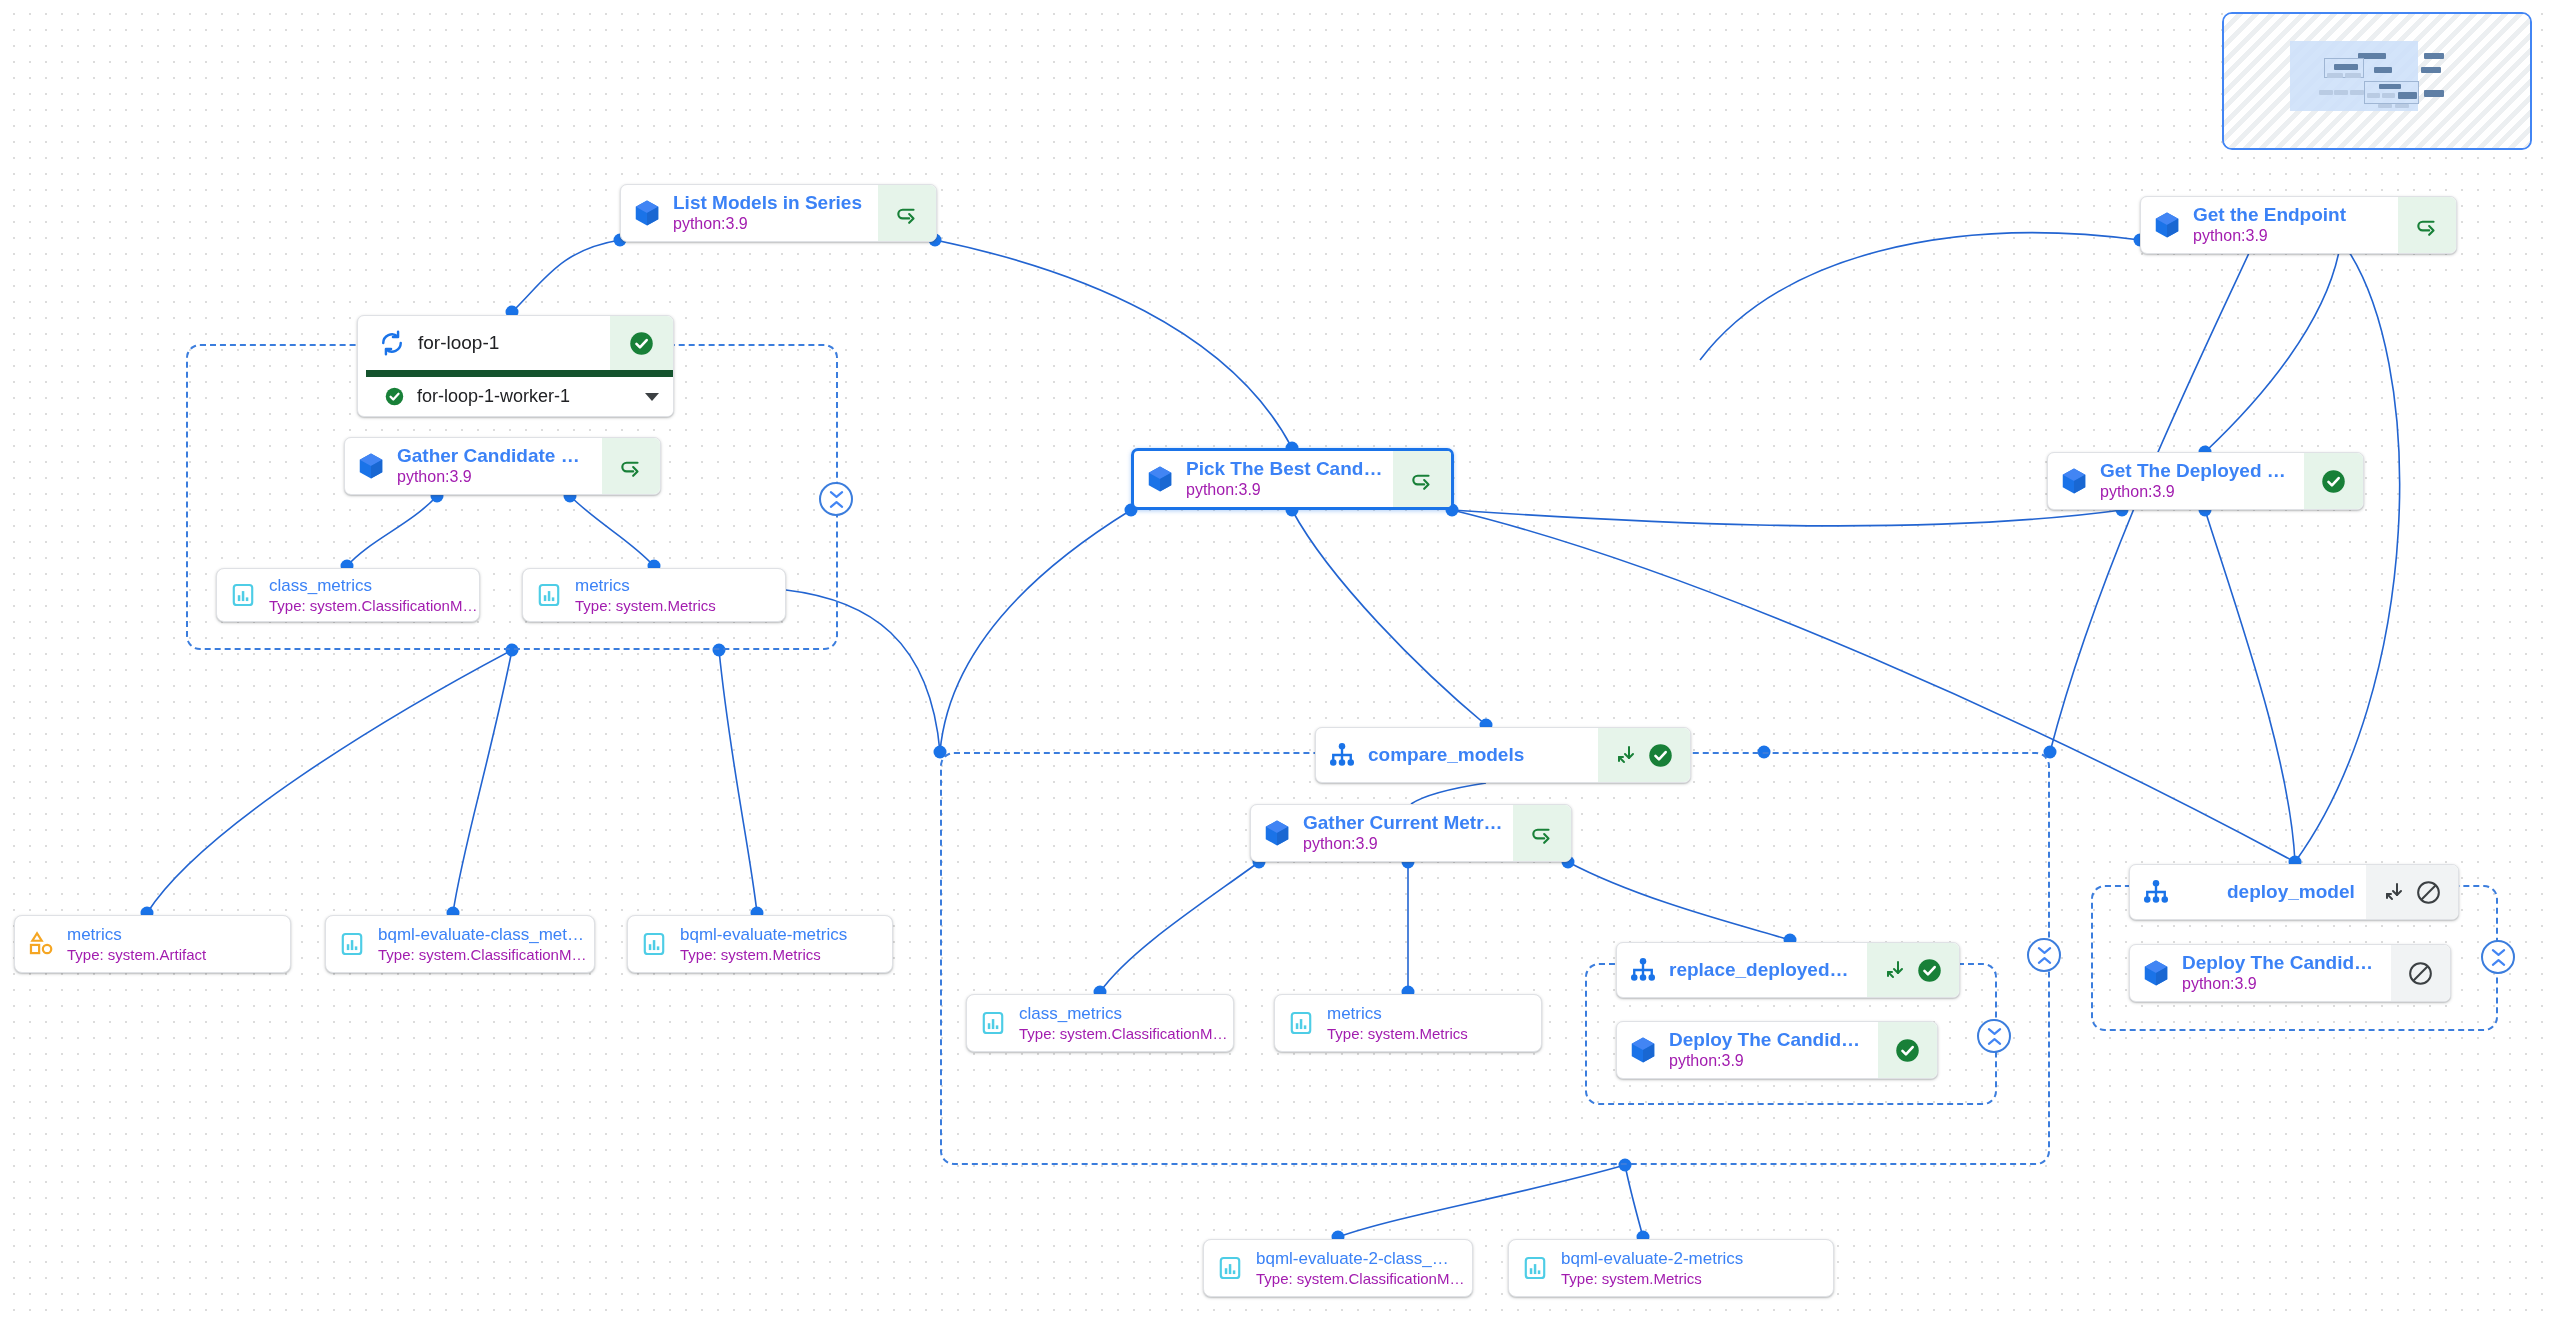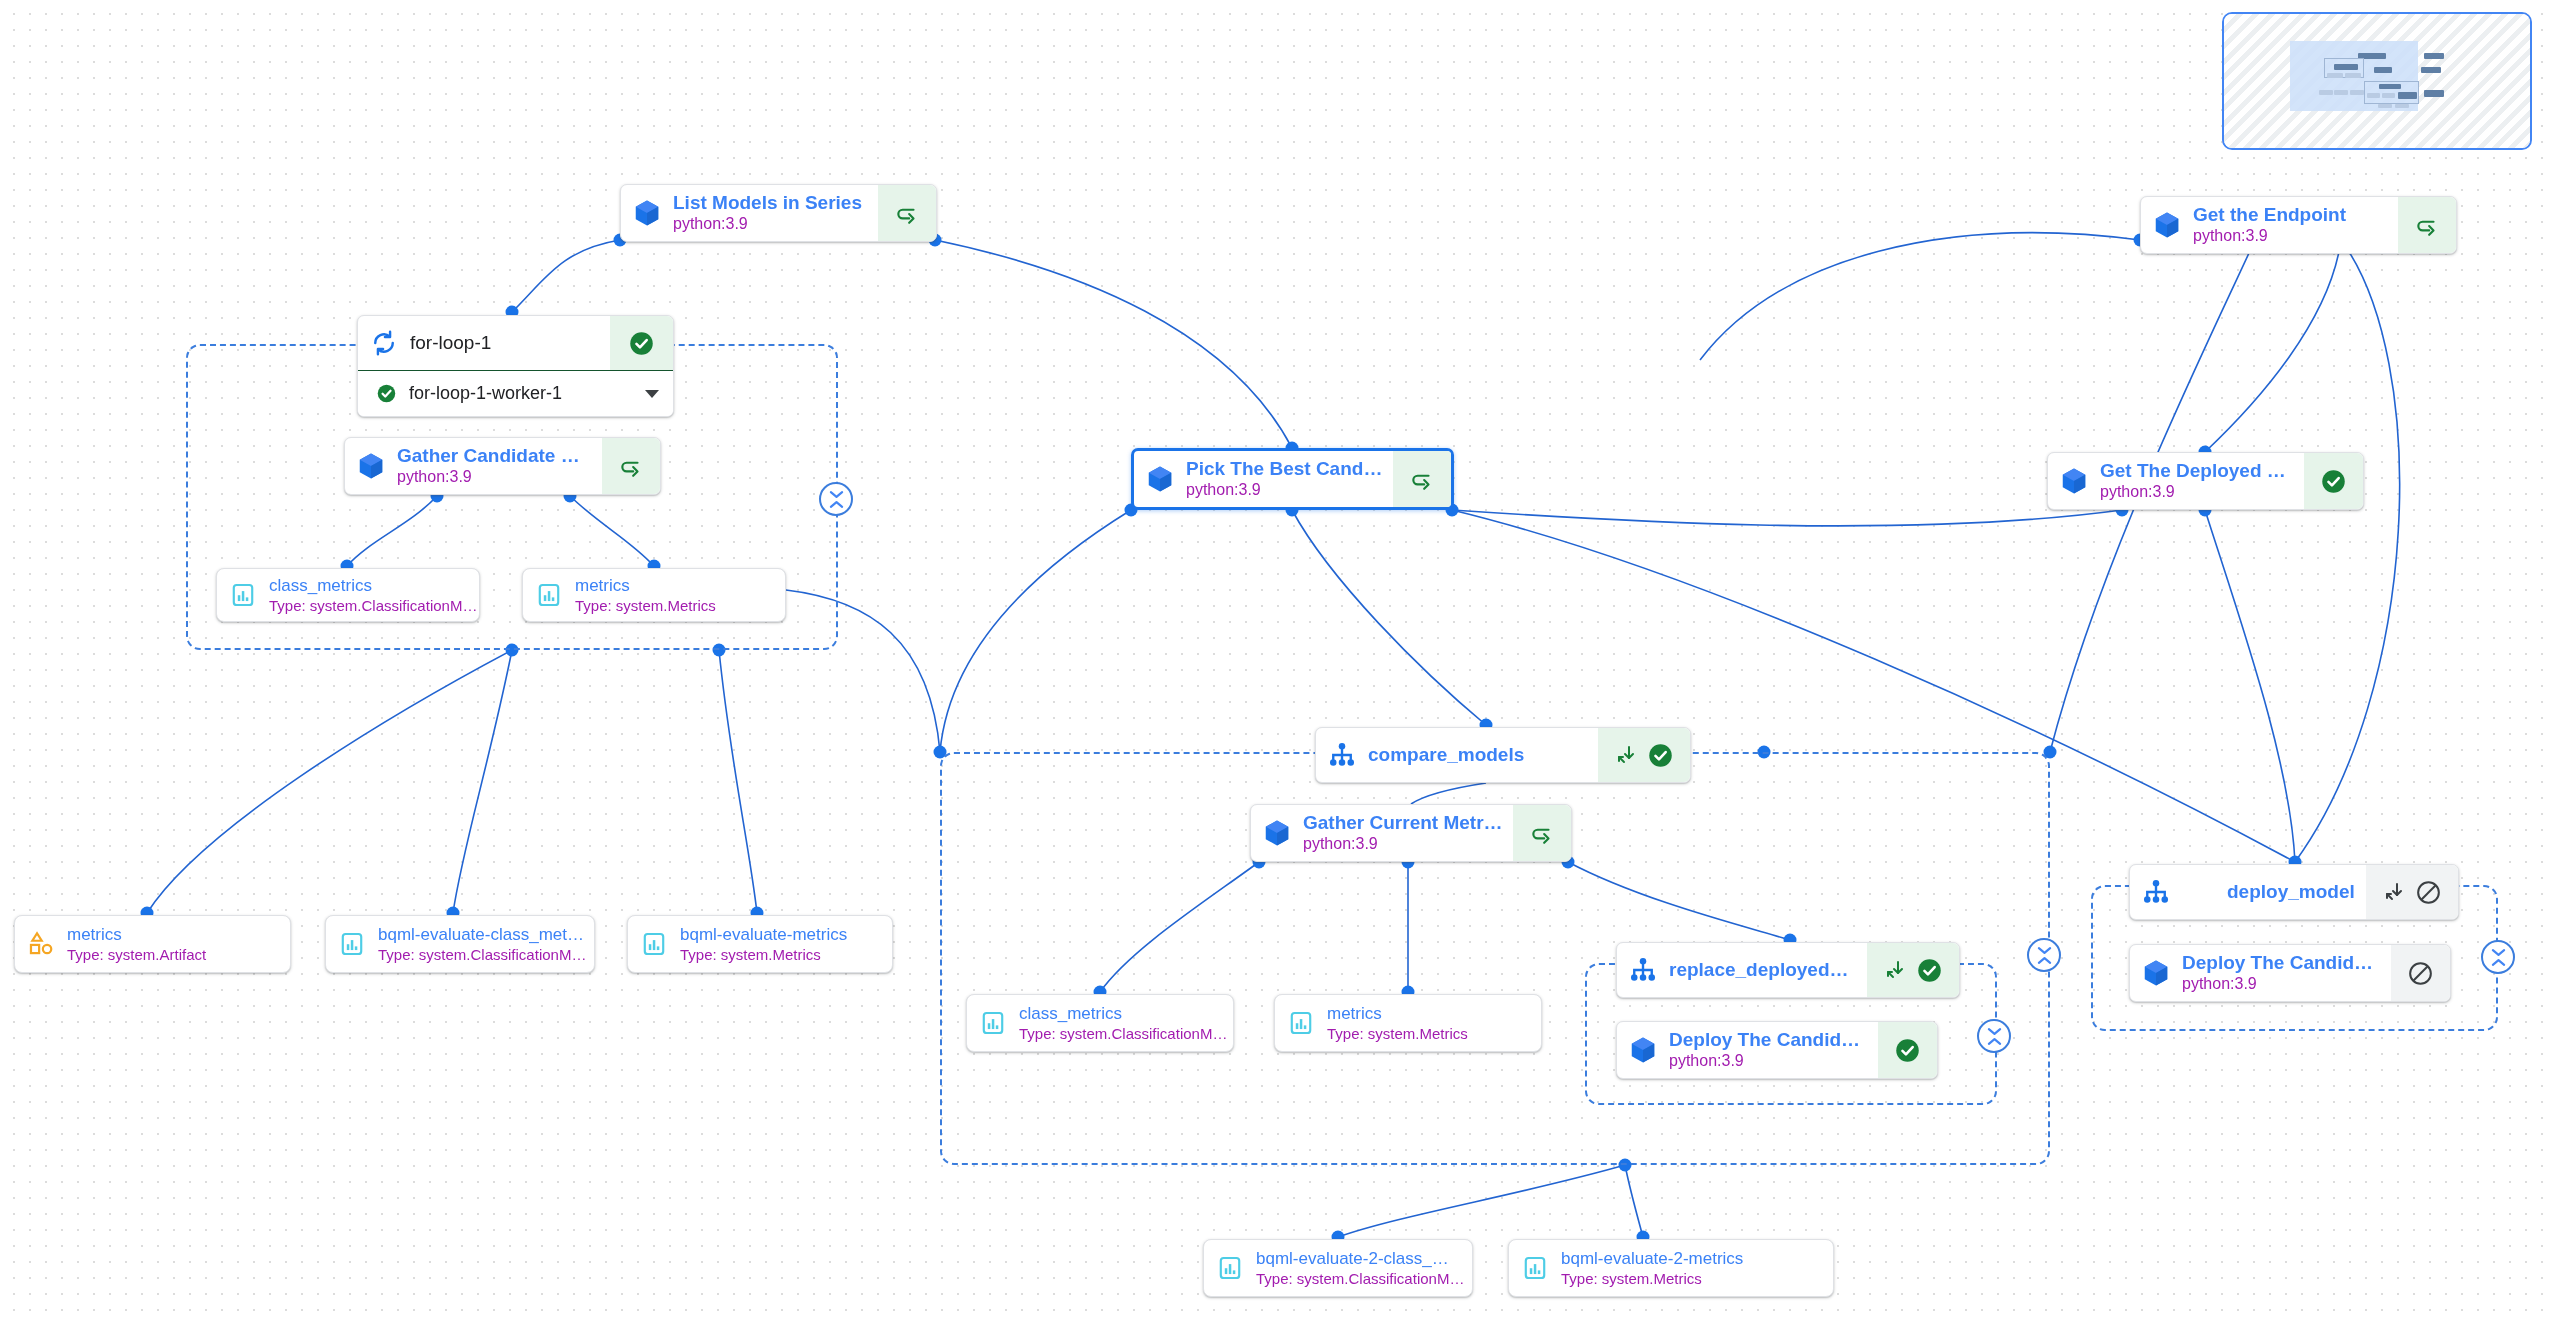--- a/index.html
+++ b/index.html
@@ -99,21 +99,21 @@
     box-shadow: 0 1px 3px rgba(60,64,67,.28), 0 1px 1px rgba(60,64,67,.12);
     overflow: hidden;
   }
   .loop-head { display: flex; align-items: stretch; height: 54px; }
   .loop-head .ico { width: 52px; flex: 0 0 52px; display:flex; align-items:center; justify-content:center; }
   .loop-head .title { flex: 1 1 auto; display:flex; align-items:center; font-size:19px; font-weight:400; color:#202124; }
   .loop-head .status { flex:0 0 auto; display:flex; align-items:center; justify-content:center; padding:0 18px; background:#e6f4ea; }
   .loop-sel {
     display:flex; align-items:center; gap:12px;
     height: 46px;
-    border-top: 1px solid #14532d;
+    border-top: 7px solid #14532d;
     padding: 0 14px 0 18px;
     background:#fff;
   }
   .loop-sel .lbl { flex:1 1 auto; font-size:18px; color:#202124; }
   .caret { width:0;height:0;border-left:7px solid transparent;border-right:7px solid transparent;border-top:8px solid #3c4043; }
 
   
   .collapse-btn {
     position: absolute;
     width: 34px; height: 34px;
@@ -497,21 +497,21 @@
       </span>
       <span>
         <svg class="svgico" width="27" height="27" viewBox="0 0 24 24" fill="none" stroke="#3c4043" stroke-width="1.8">
           <circle cx="12" cy="12" r="9.2"></circle>
           <line x1="5.6" y1="18.4" x2="18.4" y2="5.6"></line>
         </svg>
       </span>
     </span>
   </div>
 
-  <div class="loop-stack" style="left:357px; top:315px; width:317px;">
+  <div class="loop-stack" style="left:357px; top:315px; width:317px;padding-left:8px;">
     <div class="loop-head">
       <span class="ico">
         <svg class="svgico" width="28" height="28" viewBox="0 0 24 24" fill="none" stroke="#1a73e8" stroke-width="2.1" stroke-linecap="round" stroke-linejoin="round">
           <path d="M4.5 12 a7.5 7.5 0 0 1 12.4 -5.6"></path>
           <polyline points="17.2,2.4 17.2,6.8 12.8,6.8"></polyline>
           <path d="M19.5 12 a7.5 7.5 0 0 1 -12.4 5.6"></path>
           <polyline points="6.8,21.6 6.8,17.2 11.2,17.2"></polyline>
         </svg>
       </span>
       <span class="title">for-loop-1</span>

